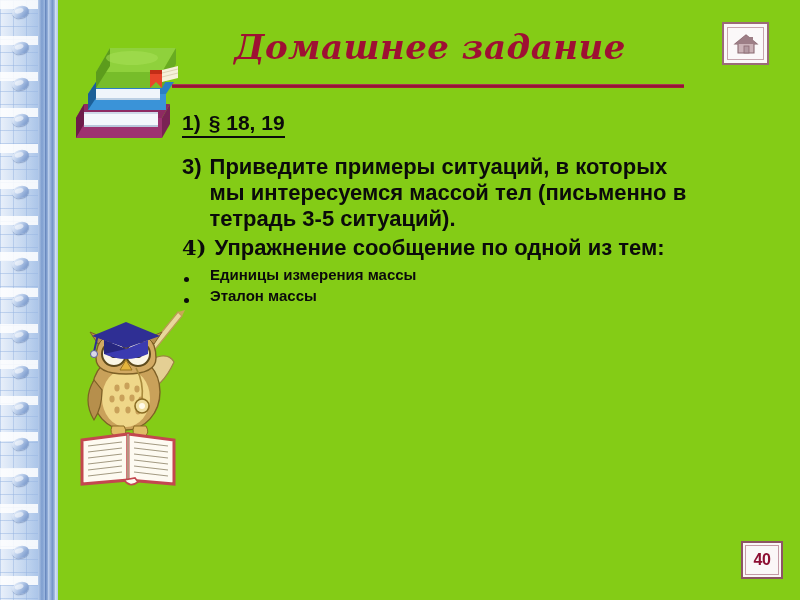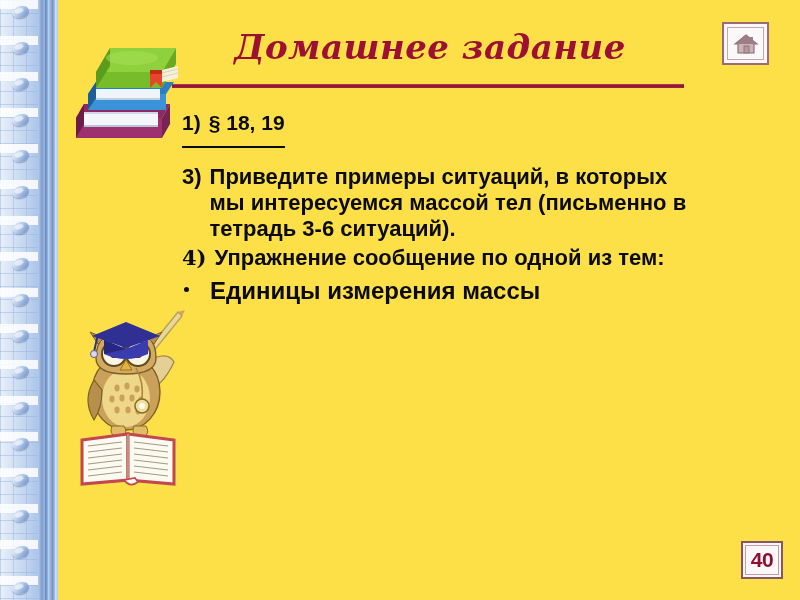--- a/index.html
+++ b/index.html
@@ -5,21 +5,21 @@
   html, body {
     margin: 0;
     padding: 0;
     background: #ffffff;
   }
   #slide {
     position: relative;
     width: 800px;
     height: 600px;
     overflow: hidden;
-    background: #fde047;
+    background: #84cc16;
     font-family: "Liberation Sans", "DejaVu Sans", sans-serif;
     -webkit-font-smoothing: antialiased;
   }
 
   
   #notebook-binding {
     position: absolute;
     left: 0; top: 0;
     width: 58px; height: 600px;
   }
@@ -123,37 +123,37 @@
     padding-right: 8px;
     white-space: nowrap;
   }
   .num-item .body { flex: 1 1 auto; }
 
   #item-1 { margin-bottom: 16px; }
   #item-2 { margin-bottom: 17px; }
   #item-1 .underlined, #item-2 .underlined {
     display: inline-block;
     border-bottom: 2px solid #0b0b0b;
-    padding-bottom: 12px;
+    padding-bottom: 2px;
   }
   #item-3 { font-size: 22px; line-height: 1.19; margin-bottom: 3px; }
   #item-4 { font-size: 22px; line-height: 1.19; }
   #item-4 .marker {
     font-family: "DejaVu Serif", "Liberation Serif", serif;
     font-size: 21px;
   }
 
   #bullet-list {
     list-style: none;
     margin: 2px 0 0 0;
     padding: 0;
   }
   #bullet-list li {
     position: relative;
-    font-size: 24px;
+    font-size: 15px;
     font-weight: bold;
     line-height: 1.42;
     padding-left: 28px;
     color: #0b0b0b;
   }
   #bullet-list li::before {
     content: "";
     position: absolute;
     left: 2px; top: 13px;
     width: 5px; height: 5px;
@@ -190,21 +190,21 @@
     padding: 2px;
     box-sizing: border-box;
   }
   #slide-number .inner {
     width: 100%; height: 100%;
     border: 1px solid #c49aa6;
     box-sizing: border-box;
     display: flex;
     align-items: center;
     justify-content: center;
-    font-size: 21px;
+    font-size: 16px;
     font-weight: bold;
     color: #8d0f33;
     letter-spacing: -.5px;
   }
 </style>
 </head>
 <body>
 
 <div id="slide">
 
@@ -359,30 +359,31 @@
 
     <div class="num-item" id="item-1">
       <span class="underlined">
         <span class="marker">1)</span><span class="body">§ 18, 19</span>
       </span>
     </div>
 
 
     <div class="num-item" id="item-3">
       <span class="marker">3)</span>
-      <span class="body">Приведите примеры ситуаций, в которых мы интересуемся массой тел (письменно в тетрадь 3-6 ситуаций).</span>
+      <span class="body">Приведите примеры ситуаций, в которых мы интересуемся массой тел (письменно в тетрадь 3-5 ситуаций).</span>
     </div>
 
     <div class="num-item" id="item-4">
       <span class="marker">4)</span>
       <span class="body">Упражнение сообщение по одной из тем:</span>
     </div>
 
     <ul id="bullet-list">
       <li>Единицы измерения массы</li>
+      <li>Эталон массы</li>
     </ul>
   </div>
 
   <div id="home-button">
     <div class="inner">
       <svg width="26" height="22" viewBox="0 0 26 22" aria-hidden="true">
         <path d="M13 2 L24 11 L21 11 L21 20 L5 20 L5 11 L2 11 Z" fill="#cbb3b8" stroke="#8a6a72" stroke-width="1.1"></path>
         <path d="M13 2 L24 11 L2 11 Z" fill="#9d7e86"></path>
         <rect x="17" y="4" width="3" height="5" fill="#9d7e86"></rect>
         <rect x="11" y="13" width="5" height="7" fill="#b39aa1" stroke="#8a6a72" stroke-width=".8"></rect>

